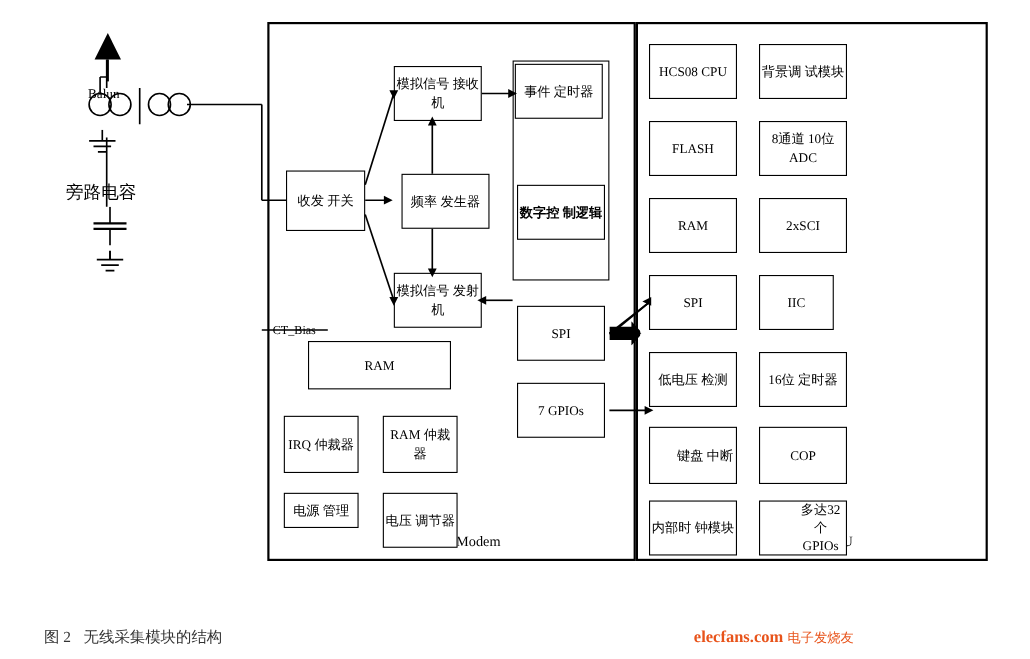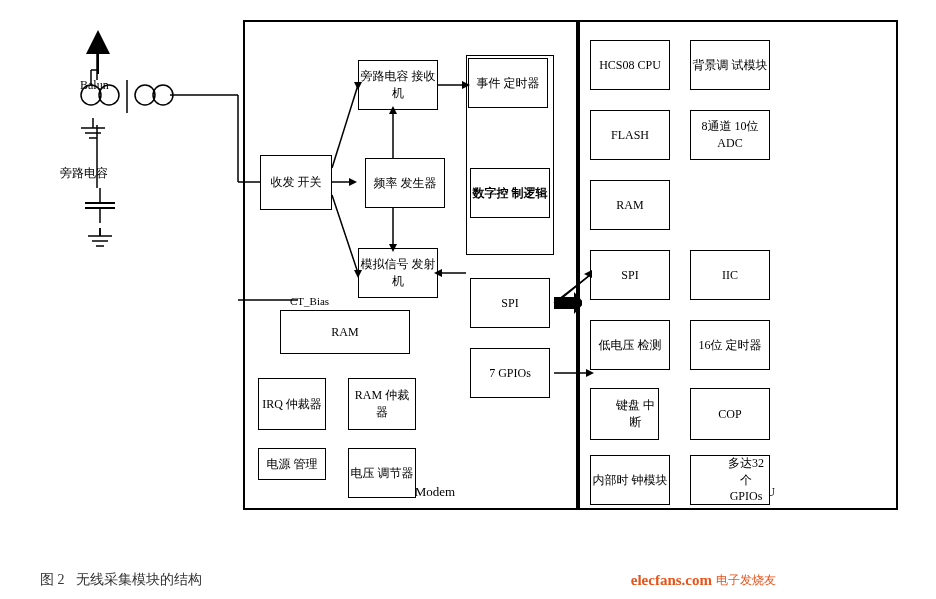--- a/index.html
+++ b/index.html
@@ -130,53 +130,53 @@
       <line x1="18" y1="5" x2="24" y2="5" stroke="#000" stroke-width="1.5"></line>
     </svg>
 
     <svg style="position:absolute;top:108px;left:55px;" width="40" height="30">
       <line x1="20" y1="0" x2="20" y2="10" stroke="#000" stroke-width="1.5"></line>
       <line x1="8" y1="10" x2="32" y2="10" stroke="#000" stroke-width="1.5"></line>
       <line x1="12" y1="15" x2="28" y2="15" stroke="#000" stroke-width="1.5"></line>
       <line x1="16" y1="20" x2="24" y2="20" stroke="#000" stroke-width="1.5"></line>
     </svg>
 
-    <div style="position:absolute;top:155px;left:42px;font-size:12px;text-align:left;">旁路电容</div>
+    <div style="position:absolute;top:155px;left:42px;font-size:16px;text-align:left;">旁路电容</div>
 
     <svg style="position:absolute;top:178px;left:62px;" width="40" height="40">
       <line x1="20" y1="0" x2="20" y2="15" stroke="#000" stroke-width="1.5"></line>
       <line x1="5" y1="15" x2="35" y2="15" stroke="#000" stroke-width="2"></line>
       <line x1="5" y1="20" x2="35" y2="20" stroke="#000" stroke-width="2"></line>
       <line x1="20" y1="20" x2="20" y2="35" stroke="#000" stroke-width="1.5"></line>
     </svg>
 
     <svg style="position:absolute;top:218px;left:62px;" width="40" height="30">
       <line x1="20" y1="0" x2="20" y2="8" stroke="#000" stroke-width="1.5"></line>
       <line x1="8" y1="8" x2="32" y2="8" stroke="#000" stroke-width="1.5"></line>
       <line x1="12" y1="13" x2="28" y2="13" stroke="#000" stroke-width="1.5"></line>
       <line x1="16" y1="18" x2="24" y2="18" stroke="#000" stroke-width="1.5"></line>
     </svg>
 
-    <div style="position:absolute;top:285px;left:230px;font-size:11px;margin-left:42px;">CT_Bias</div>
+    <div style="position:absolute;top:285px;left:230px;font-size:11px;">CT_Bias</div>
 
     <div class="modem-block">
       <div class="modem-label">802.15.4 Modem</div>
     </div>
 
     <div class="mcu-block">
       <div class="mcu-label">HCS 08 MCU</div>
     </div>
 
     <div class="box" style="left:242px;top:145px;width:72px;height:55px;">
       <span>收发
 开关</span>
     </div>
 
     <div class="box" style="left:340px;top:50px;width:80px;height:50px;">
-      <span>旁路电容
+      <span>模拟信号
 接收机</span>
     </div>
 
     <div class="box" style="left:340px;top:238px;width:80px;height:50px;">
       <span>模拟信号
 发射机</span>
     </div>
 
     <div class="box" style="left:335px;top:148px;width:80px;height:50px;margin-left:12px;">
       <span>频率
@@ -248,40 +248,43 @@
 
     <div class="box" style="left:672px;top:100px;width:80px;height:50px;">
       <span>8通道
 10位ADC</span>
     </div>
 
     <div class="box" style="left:572px;top:170px;width:80px;height:50px;">
       <span>RAM</span>
     </div>
 
+    <div class="box" style="left:672px;top:170px;width:80px;height:50px;">
+      <span>2xSCI</span>
+    </div>
 
     <div class="box" style="left:572px;top:240px;width:80px;height:50px;">
       <span>SPI</span>
     </div>
 
-    <div class="box" style="left:672px;top:240px;width:80px;height:50px;">
+    <div class="box" style="left:672px;top:240px;width:68px;height:50px;">
       <span>IIC</span>
     </div>
 
     <div class="box" style="left:572px;top:310px;width:80px;height:50px;">
       <span>低电压
 检测</span>
     </div>
 
     <div class="box" style="left:672px;top:310px;width:80px;height:50px;">
       <span>16位
 定时器</span>
     </div>
 
-    <div class="box" style="left:572px;top:378px;width:69px;height:52px;padding-left:22px;">
+    <div class="box" style="left:572px;top:378px;width:80px;height:52px;padding-left:22px;">
       <span>键盘
 中断</span>
     </div>
 
     <div class="box" style="left:672px;top:378px;width:80px;height:52px;">
       <span>COP</span>
     </div>
 
     <div class="box" style="left:572px;top:445px;width:80px;height:50px;">
       <span>内部时

